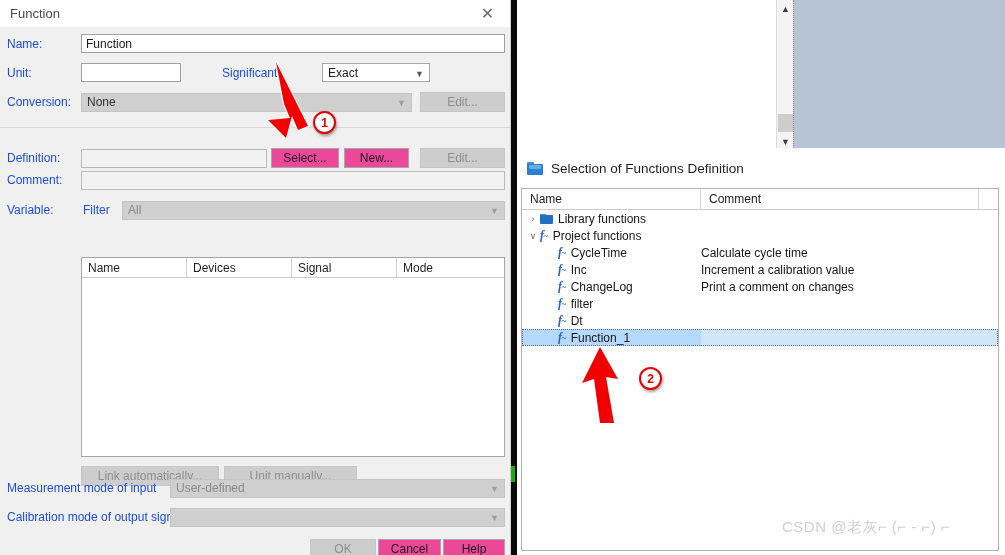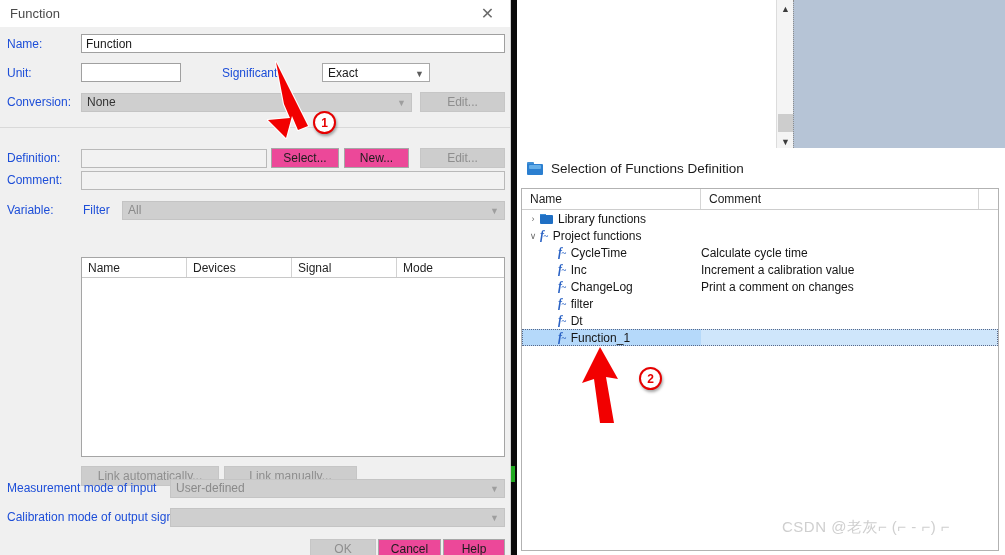--- a/index.html
+++ b/index.html
@@ -186,21 +186,21 @@
         <div class="gh" style="width:105px;">Name</div>
         <div class="gh" style="width:105px;">Devices</div>
         <div class="gh" style="width:105px;">Signal</div>
         <div class="gh" style="width:107px;border-right:none;">Mode</div>
       </div>
       <div></div>
     </div>
 
     <div class="row" style="top:418px;height:24px;margin-top:19px;">
       <div class="btn dis" style="position:absolute;left:81px;width:138px;">Link automatically...</div>
-      <div class="btn dis" style="position:absolute;left:224px;width:133px;">Link manually...</div>
+      <div class="btn dis" style="position:absolute;left:224px;width:133px;">Unit manually...</div>
     </div>
 
     <div class="row" style="top:451px;height:20px;text-align:right;">
       <span class="lbl" style="position:absolute;left:7px;">Measurement mode of input</span>
       <div class="cbx dis" style="position:absolute;left:170px;width:335px;">
         <span>User-defined</span>
         <span class="chev">▼</span>
       </div>
     </div>
 

